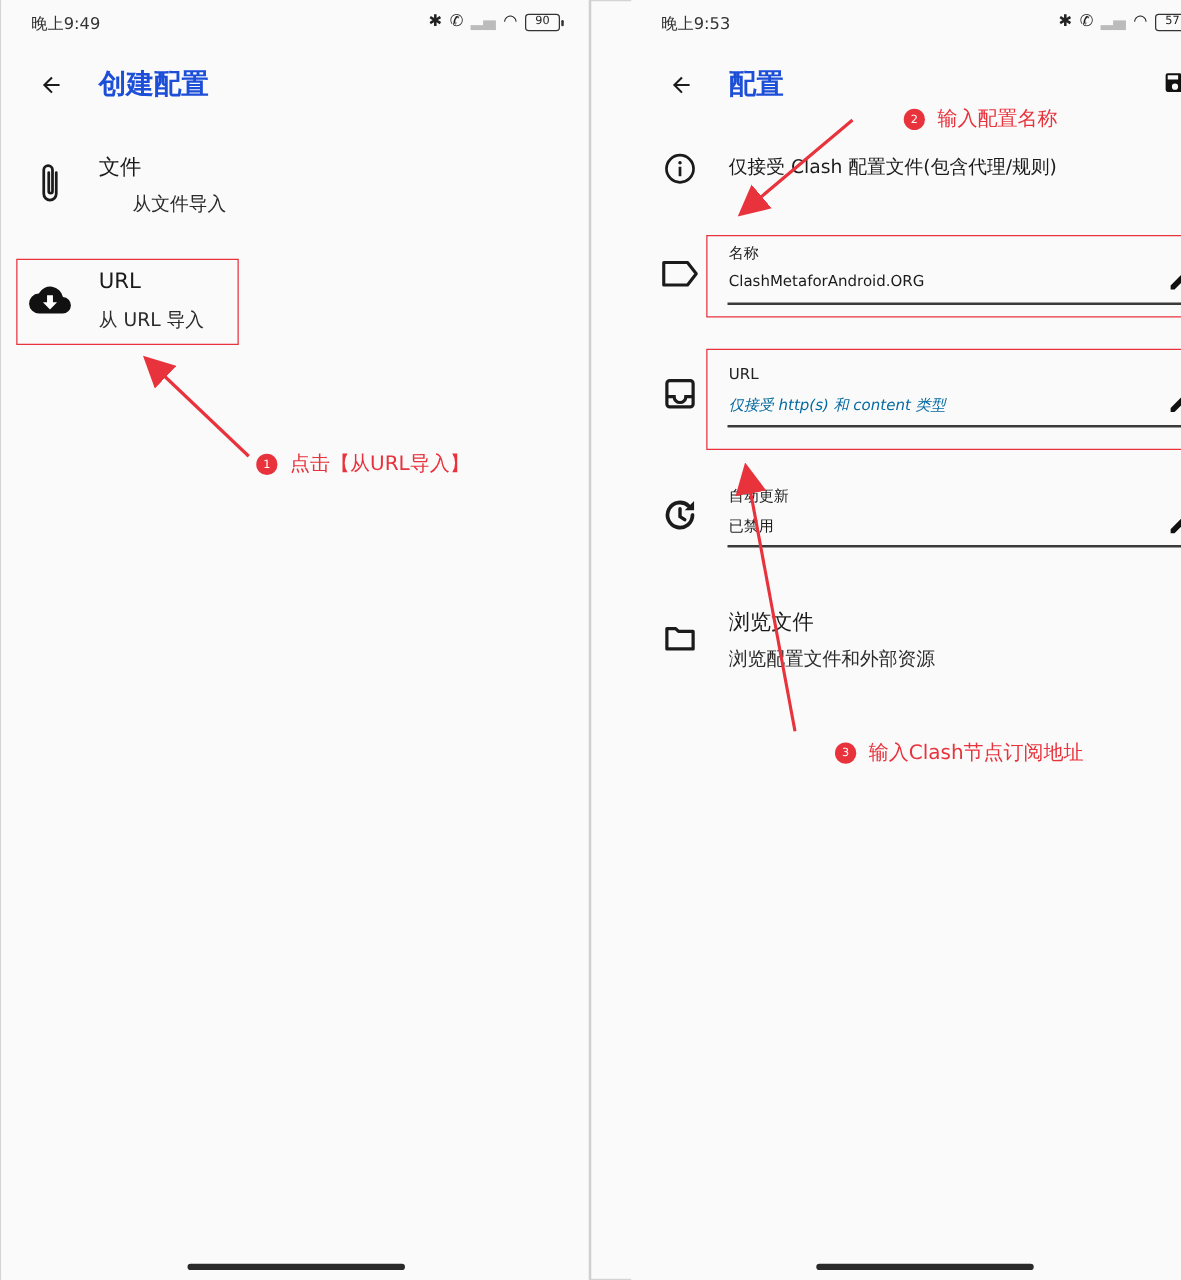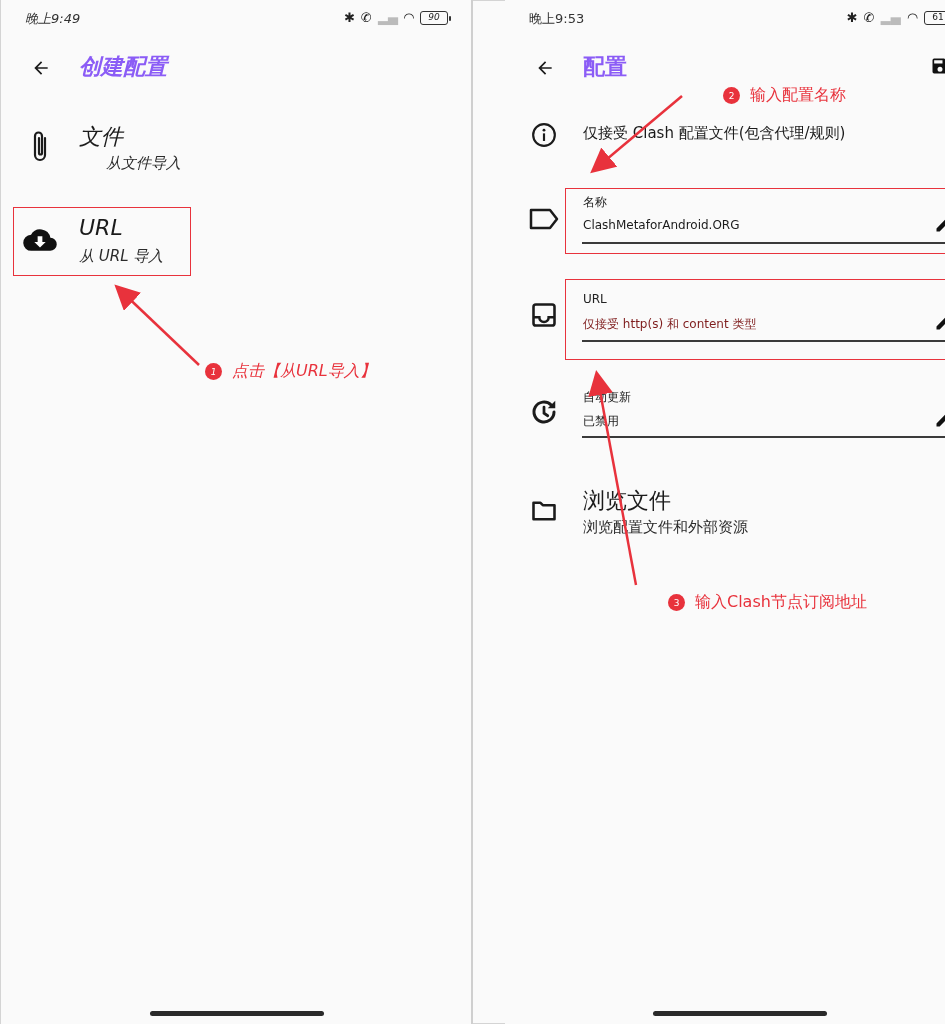--- a/index.html
+++ b/index.html
@@ -1,43 +1,43 @@
 <!DOCTYPE html>
 <html><head>
 <meta charset="utf-8">
 <style>
   * { box-sizing: border-box; margin: 0; padding: 0; }
   html, body { width: 945px; height: 1024px; background: #fafafa; overflow: hidden; }
   body { font-family: "DejaVu Sans", "Liberation Sans", sans-serif; color: #1b1b1b; position: relative; }
 
   .frame { position: absolute; top: 0; left: 0; width: 945px; height: 1024px; border: 1px solid #d4d4d4; }
   .panel { position: absolute; top: 0; height: 1024px; background: #fafafa; }
-  .panel.left { left: 1px; width: 471px; font-style: italic; }
+  .panel.left { left: 1px; width: 471px; }
   .panel.right { left: 473px; width: 471px; margin-left: 32px; }
   .divider { position: absolute; left: 471px; top: 0; width: 2px; height: 1024px; background: #cfcfcf; }
 
   .status-bar { position: absolute; top: 8px; left: 0; width: 100%; height: 24px; }
   .status-time { position: absolute; left: 24px; top: 2px; font-size: 13px; color: #333; }
   .status-icons { position: absolute; right: 24px; top: 2px; display: flex; align-items: center; gap: 6px; font-size: 13px; color: #222; }
   .battery { display: inline-flex; align-items: flex-start; justify-content: center; width: 28px; height: 14px; border: 1.5px solid #333; border-radius: 3px; font-size: 9px; position: relative; }
   .battery::after { content: ""; position: absolute; right: -4px; top: 4px; width: 2px; height: 5px; background: #333; border-radius: 1px; }
 
   .app-bar { position: absolute; top: 48px; left: 0; width: 100%; height: 40px; }
   .back-btn { position: absolute; left: 26px; top: 6px; width: 28px; height: 28px; display: flex; align-items: center; justify-content: center; font-size: 22px; color: #1b1b1b; cursor: pointer; }
-  .page-title { position: absolute; left: 78px; top: 4px; font-size: 22px; font-weight: bold; color: #8b5cf6; }
+  .page-title { position: absolute; left: 78px; top: 4px; font-size: 22px; font-weight: bold; color: #1d4ed8; }
   .save-btn { position: absolute; right: 24px; top: 8px; width: 22px; height: 22px; cursor: pointer; }
 
   .list-item { position: absolute; left: 0; width: 100%; }
   .list-icon { position: absolute; left: 22px; width: 34px; height: 34px; display: flex; align-items: center; justify-content: center; }
-  .list-title { position: absolute; left: 78px; font-size: 22px; color: #1b1b1b; }
+  .list-title { position: absolute; left: 78px; font-size: 17px; color: #1b1b1b; }
   .list-sub { position: absolute; left: 78px; font-size: 15px; color: #2b2b2b; }
 
   .field-label { position: absolute; left: 78px; font-size: 12px; color: #222; }
   .field-value { position: absolute; left: 78px; font-size: 12px; color: #1b1b1b; }
-  .field-value.placeholder { color: #7f1d1d; }
+  .field-value.placeholder { color: #0369a1; font-style: italic; }
   .field-underline { position: absolute; left: 77px; right: 18px; height: 1.5px; background: #3a3a3a; }
   .edit-icon { position: absolute; right: 22px; width: 20px; height: 20px; cursor: pointer; }
 
   .hl-box { position: absolute; border: 1.5px solid #e8323c; }
   .anno { position: absolute; display: flex; align-items: center; gap: 10px; color: #e8323c; font-size: 16px; }
   .badge { width: 17px; height: 17px; border-radius: 50%; background: #e8323c; color: #fff; font-size: 9px; display: flex; align-items: center; justify-content: center; }
 
   .home-indicator { position: absolute; bottom: 8px; width: 174px; height: 5px; border-radius: 3px; background: #2a2a2a; }
 
   svg.arrows { position: absolute; left: 0; top: 0; pointer-events: none; }
@@ -105,21 +105,21 @@
 
 <div class="panel right">
   <div class="status-bar">
     <span class="status-time">晚上9:53</span>
     <div class="status-icons">
       <span>✱</span>
       <span>✆</span>
       <span style="color:#bbb;">▂▄</span>
       <span>◠</span>
       <span class="battery">
-          <span>61</span>
+          <span>57</span>
         </span>
     </div>
   </div>
 
   <div class="app-bar">
     <div class="back-btn">
       <svg width="20" height="20" viewBox="0 0 24 24">
           <path d="M20 11H7.8l5.6-5.6L12 4l-8 8 8 8 1.4-1.4L7.8 13H20z" fill="#1b1b1b"></path>
         </svg>
     </div>

